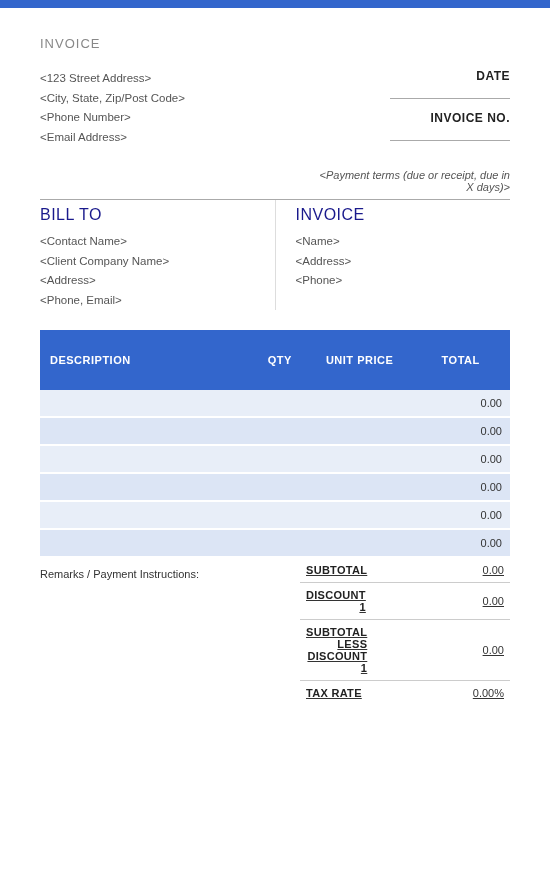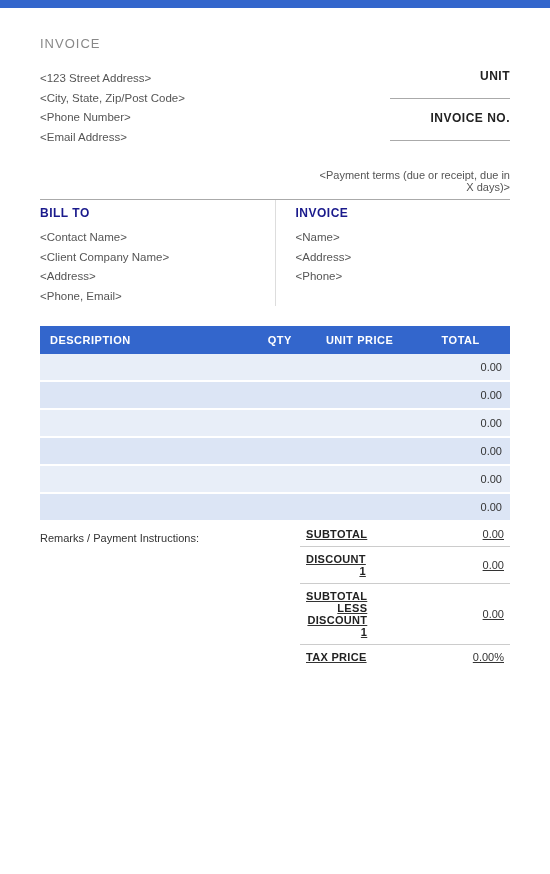--- a/index.html
+++ b/index.html
@@ -75,20 +75,21 @@
       margin-bottom: 12px;
       height: 14px;
     }
     
     .payment-terms-row {
       display: flex;
       justify-content: flex-end;
       margin-bottom: 6px;
     }
     .payment-terms-text {
+      font-style: italic;
       font-size: 11px;
       color: #555;
       text-align: right;
       max-width: 200px;
     }
     
     .bill-location-row {
       display: flex;
       justify-content: space-between;
       margin-bottom: 10px;
@@ -99,22 +100,22 @@
       padding-top: 6px;
     }
     .bill-to-col {
       border-right: 1px solid #ddd;
       padding-right: 20px;
     }
     .location-col {
       padding-left: 20px;
     }
     .section-title {
-      font-weight: bold;
-      font-size: 12px;
+      font-weight: normal;
+      font-size: 16px;
       color: #1a1a8c;
       margin-bottom: 8px;
       letter-spacing: 0.5px;
     }
     .field-text {
       font-size: 11.5px;
       color: #555;
       line-height: 1.7;
     }
     
@@ -122,21 +123,21 @@
       width: 100%;
       border-collapse: collapse;
       margin-top: 20px;
       margin-bottom: 0;
     }
     .items-table thead tr {
       background: #3366cc;
       color: #fff;
     }
     .items-table thead th {
-      padding: 8px 6px;
+      padding: 24px 6px;
       font-size: 11px;
       font-weight: bold;
       letter-spacing: 0.5px;
       text-align: center;
     }
     .items-table thead th.desc-col {
       text-align: left;
       padding-left: 10px;
     }
     .items-table tbody tr {
@@ -214,21 +215,21 @@
   </div>
 
   <div class="info-row">
     <div class="company-info">
       <div>&lt;123 Street Address&gt;</div>
       <div>&lt;City, State, Zip/Post Code&gt;</div>
       <div>&lt;Phone Number&gt;</div>
       <div>&lt;Email Address&gt;</div>
     </div>
     <div class="date-invoice-block">
-      <div class="field-label">UNIT</div>
+      <div class="field-label">DATE</div>
       <div class="field-line"></div>
       <div class="field-label">INVOICE NO.</div>
       <div class="field-line"></div>
     </div>
   </div>
 
   <div class="payment-terms-row">
     <div class="payment-terms-text">&lt;Payment terms (due or receipt, due in X days)&gt;</div>
   </div>
 
@@ -308,18 +309,18 @@
       </div>
       <div class="totals-row">
         <span class="totals-label">DISCOUNT<br>1</span>
         <span class="totals-value">0.00</span>
       </div>
       <div class="totals-row">
         <span class="totals-label">SUBTOTAL<br>LESS<br>DISCOUNT<br>1</span>
         <span class="totals-value">0.00</span>
       </div>
       <div class="totals-row">
-        <span class="totals-label">TAX PRICE</span>
+        <span class="totals-label">TAX RATE</span>
         <span class="totals-value">0.00%</span>
       </div>
     </div>
   </div>
 </div>
 
 </body></html>

